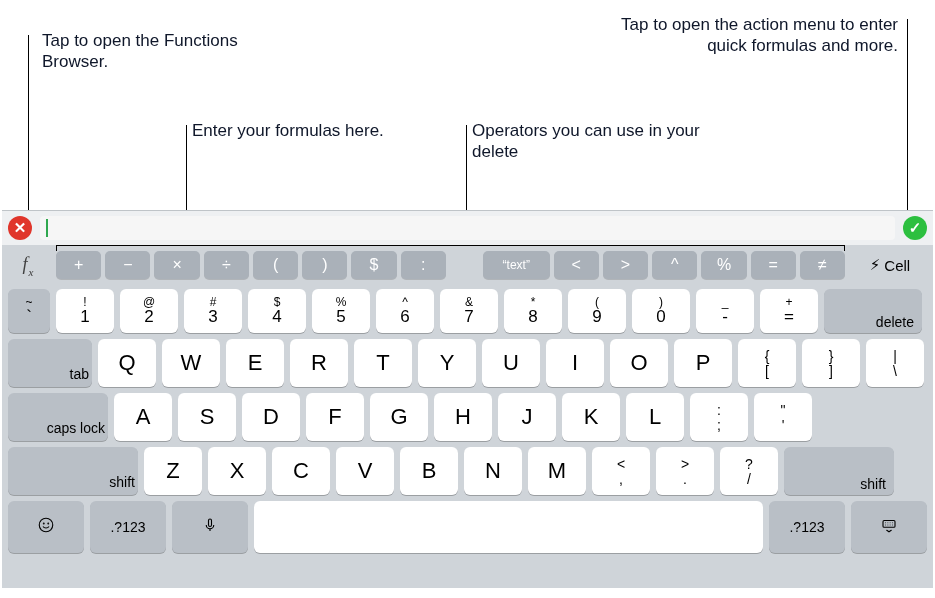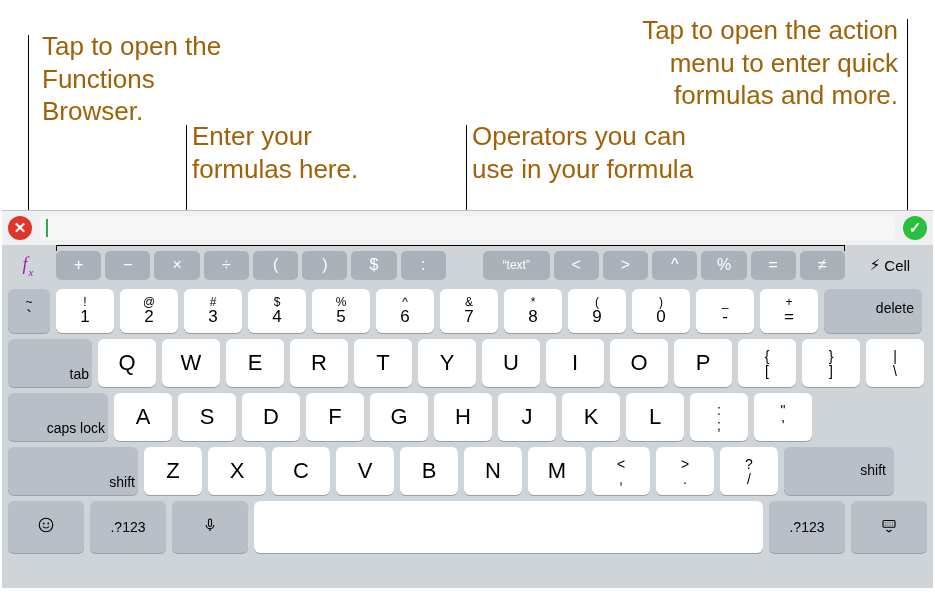--- a/index.html
+++ b/index.html
@@ -12,22 +12,22 @@
     overflow: hidden;
   }
 
   
   .callouts {
     position: absolute;
     top: 0;
     left: 0;
     width: 869px;
     height: 210px;
-    font-size: 26px;
-    color: #a16207;
+    font-size: 17px;
+    color: #0f172a;
     line-height: 1.25;
   }
   .callout { position: absolute; }
   .callout .line {
     position: absolute;
     background: #000;
   }
   .co-fx     { left: 42px;  top: 30px; width: 220px; }
   .co-field  { left: 192px; top: 120px; width: 220px; }
   .co-ops    { left: 472px; top: 120px; width: 260px; }
@@ -90,21 +90,21 @@
     padding: 4px 8px;
     gap: 10px;
     background: #cfd4d9;
   }
   .fx-btn {
     width: 36px; height: 30px;
     display: flex; align-items: center; justify-content: center;
     font-family: Georgia, "Times New Roman", serif;
     font-style: italic;
     font-size: 18px;
-    color: #a21caf;
+    color: #404040;
   }
   .fx-btn sub { font-size: 11px; font-style: italic; margin-left:1px; position:relative; top:2px;}
   .ops-wrap {
     flex: 1;
     display: flex;
     flex-direction: column;
     align-items: stretch;
     position: relative;
   }
   .ops-bracket {
@@ -168,21 +168,21 @@
   .key .top { font-size: 12px; color: #000; line-height: 1; }
   .key .bot { font-size: 17px; color: #000; line-height: 1.1; }
   .key.single { font-size: 22px; }
   .key.mod {
     background: #b9bfc6;
     font-size: 14px;
     align-items: flex-end;
     justify-content: flex-end;
     padding: 0 3px 5px 8px;
   }
-  .key.mod.right { align-items: flex-end; padding: 0 8px 17px 0; }
+  .key.mod.right { align-items: flex-end; padding: 0 8px 3px 0; }
   .key.mod.centered { align-items:center; justify-content:center; padding:0; font-size:14px; }
   .key.space { background:#fff; }
   .key.gray { background:#b9bfc6; }
   .key.icon { font-size:18px; align-items:center; justify-content:center; padding:0;}
   .w-std   { width: 58px; }
   .w-tilde { width: 42px; }
   .w-tab   { width: 84px; }
   .w-caps  { width: 100px; }
   .w-shift { width: 130px; }
   .w-del   { width: 98px; }
@@ -207,21 +207,21 @@
 <div class="callouts">
   <div class="callout co-fx">
     <span>Tap to open the Functions Browser.</span>
     <div class="line"></div>
   </div>
   <div class="callout co-field">
     <span>Enter your formulas here.</span>
     <div class="line"></div>
   </div>
   <div class="callout co-ops">
-    <span>Operators you can use in your formula</span>
+    <span>Operators you can use in your delete</span>
     <div class="line"></div>
   </div>
   <div class="callout co-action">
     <span>Tap to open the action menu to enter quick formulas and more.</span>
     <div class="line"></div>
   </div>
 </div>
 
 <div class="device">
 

